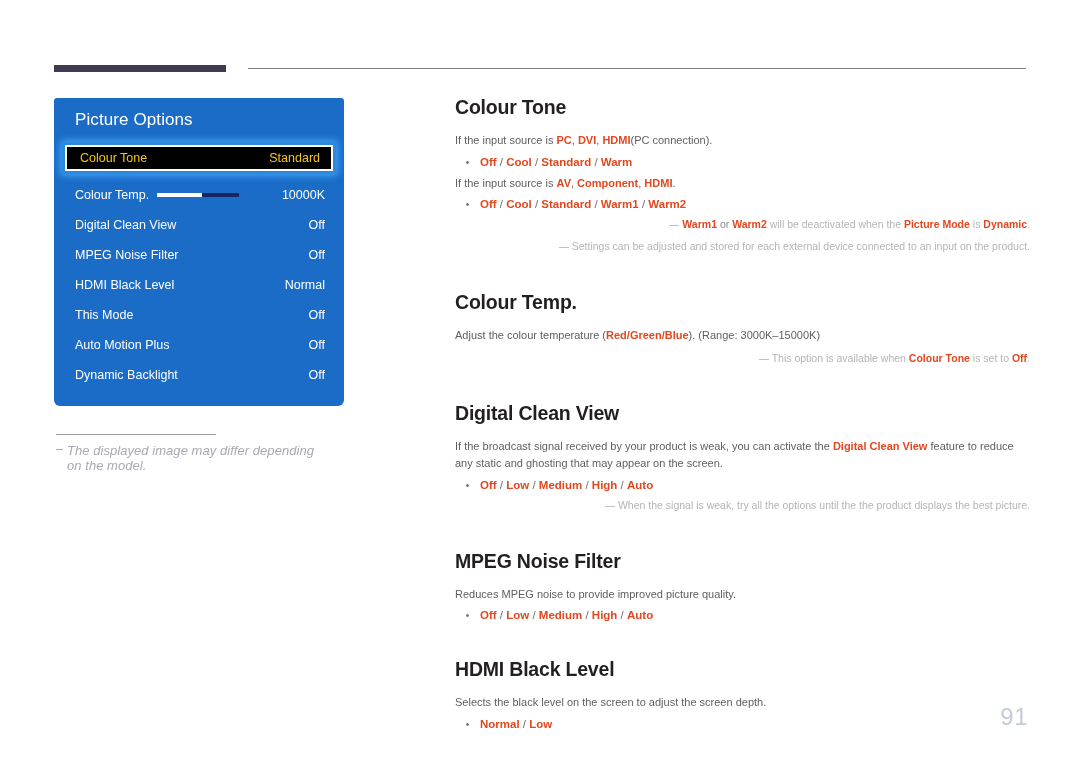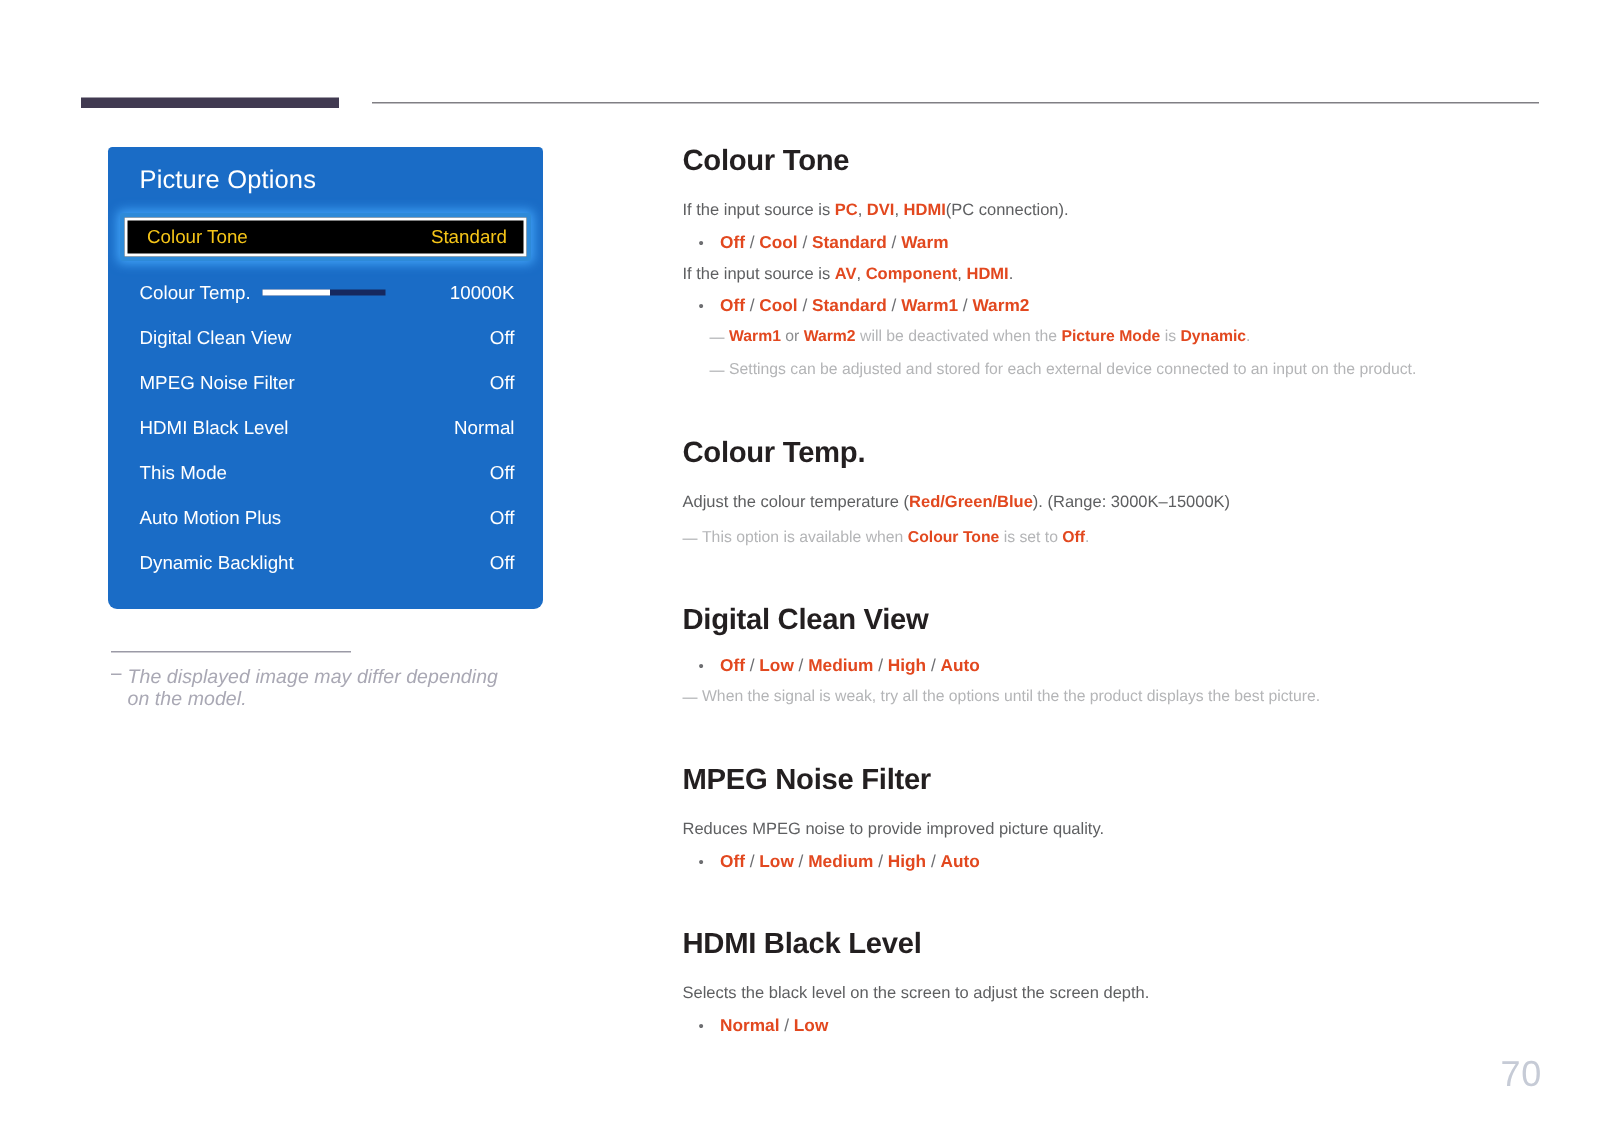--- a/index.html
+++ b/index.html
@@ -30,21 +30,21 @@
     left: 248px;
     top: 68px;
     width: 778px;
     height: 1px;
     background: #807f84;
   }
 
   
   .left-col {
     position: absolute;
-    left: 72px;
+    left: 54px;
     top: 98px;
     width: 262px;
   }
   .osd-panel {
     width: 290px;
     background: #1a6cc6;
     border-radius: 3px 3px 6px 6px;
     padding: 0 0 16px 0;
     box-sizing: border-box;
   }
@@ -165,20 +165,21 @@
   }
   .bullet .txt { color: #e2481f; font-weight: bold; }
   .bullet .txt .sep { color: #6d6e71; font-weight: normal; }
   .note {
     display: flex;
     align-items: flex-start;
     margin: 0 0 6px 0;
     font-size: 10.5px;
     color: #b4b5b7;
     line-height: 1.5;
+    justify-content: flex-end;
   }
   .note.indent { padding-left: 18px; }
   .note .dash {
     display: inline-block;
     flex: 0 0 auto;
     width: 10px;
     height: 1px;
     background: #c0c1c3;
     margin: 8px 3px 0 0;
   }
@@ -304,20 +305,21 @@
 
   <div class="note">
     <span class="dash"></span>
     <span><span>This option is available when </span><span class="hl">Colour Tone</span><span> is set to </span><span class="hl">Off</span><span>.</span></span>
   </div>
 
   <div class="sec-gap"></div>
 
   <h2 class="sec">Digital Clean View</h2>
 
+  <p class="body-line"><span>If the broadcast signal received by your product is weak, you can activate the </span><span class="hl">Digital Clean View</span><span> feature to reduce any static and ghosting that may appear on the screen.</span></p>
 
   <div class="bullet">
     <span class="dot">•</span>
     <span class="txt"><span>Off</span><span class="sep"> / </span><span>Low</span><span class="sep"> / </span><span>Medium</span><span class="sep"> / </span><span>High</span><span class="sep"> / </span><span>Auto</span></span>
   </div>
 
   <div class="note">
     <span class="dash"></span>
     <span>When the signal is weak, try all the options until the the product displays the best picture.</span>
   </div>
@@ -340,13 +342,13 @@
   <p class="body-line">Selects the black level on the screen to adjust the screen depth.</p>
 
   <div class="bullet">
     <span class="dot">•</span>
     <span class="txt"><span>Normal</span><span class="sep"> / </span><span>Low</span></span>
   </div>
 
 
 </div>
 
-<div class="page-num">70</div>
+<div class="page-num">91</div>
 
 </body></html>

